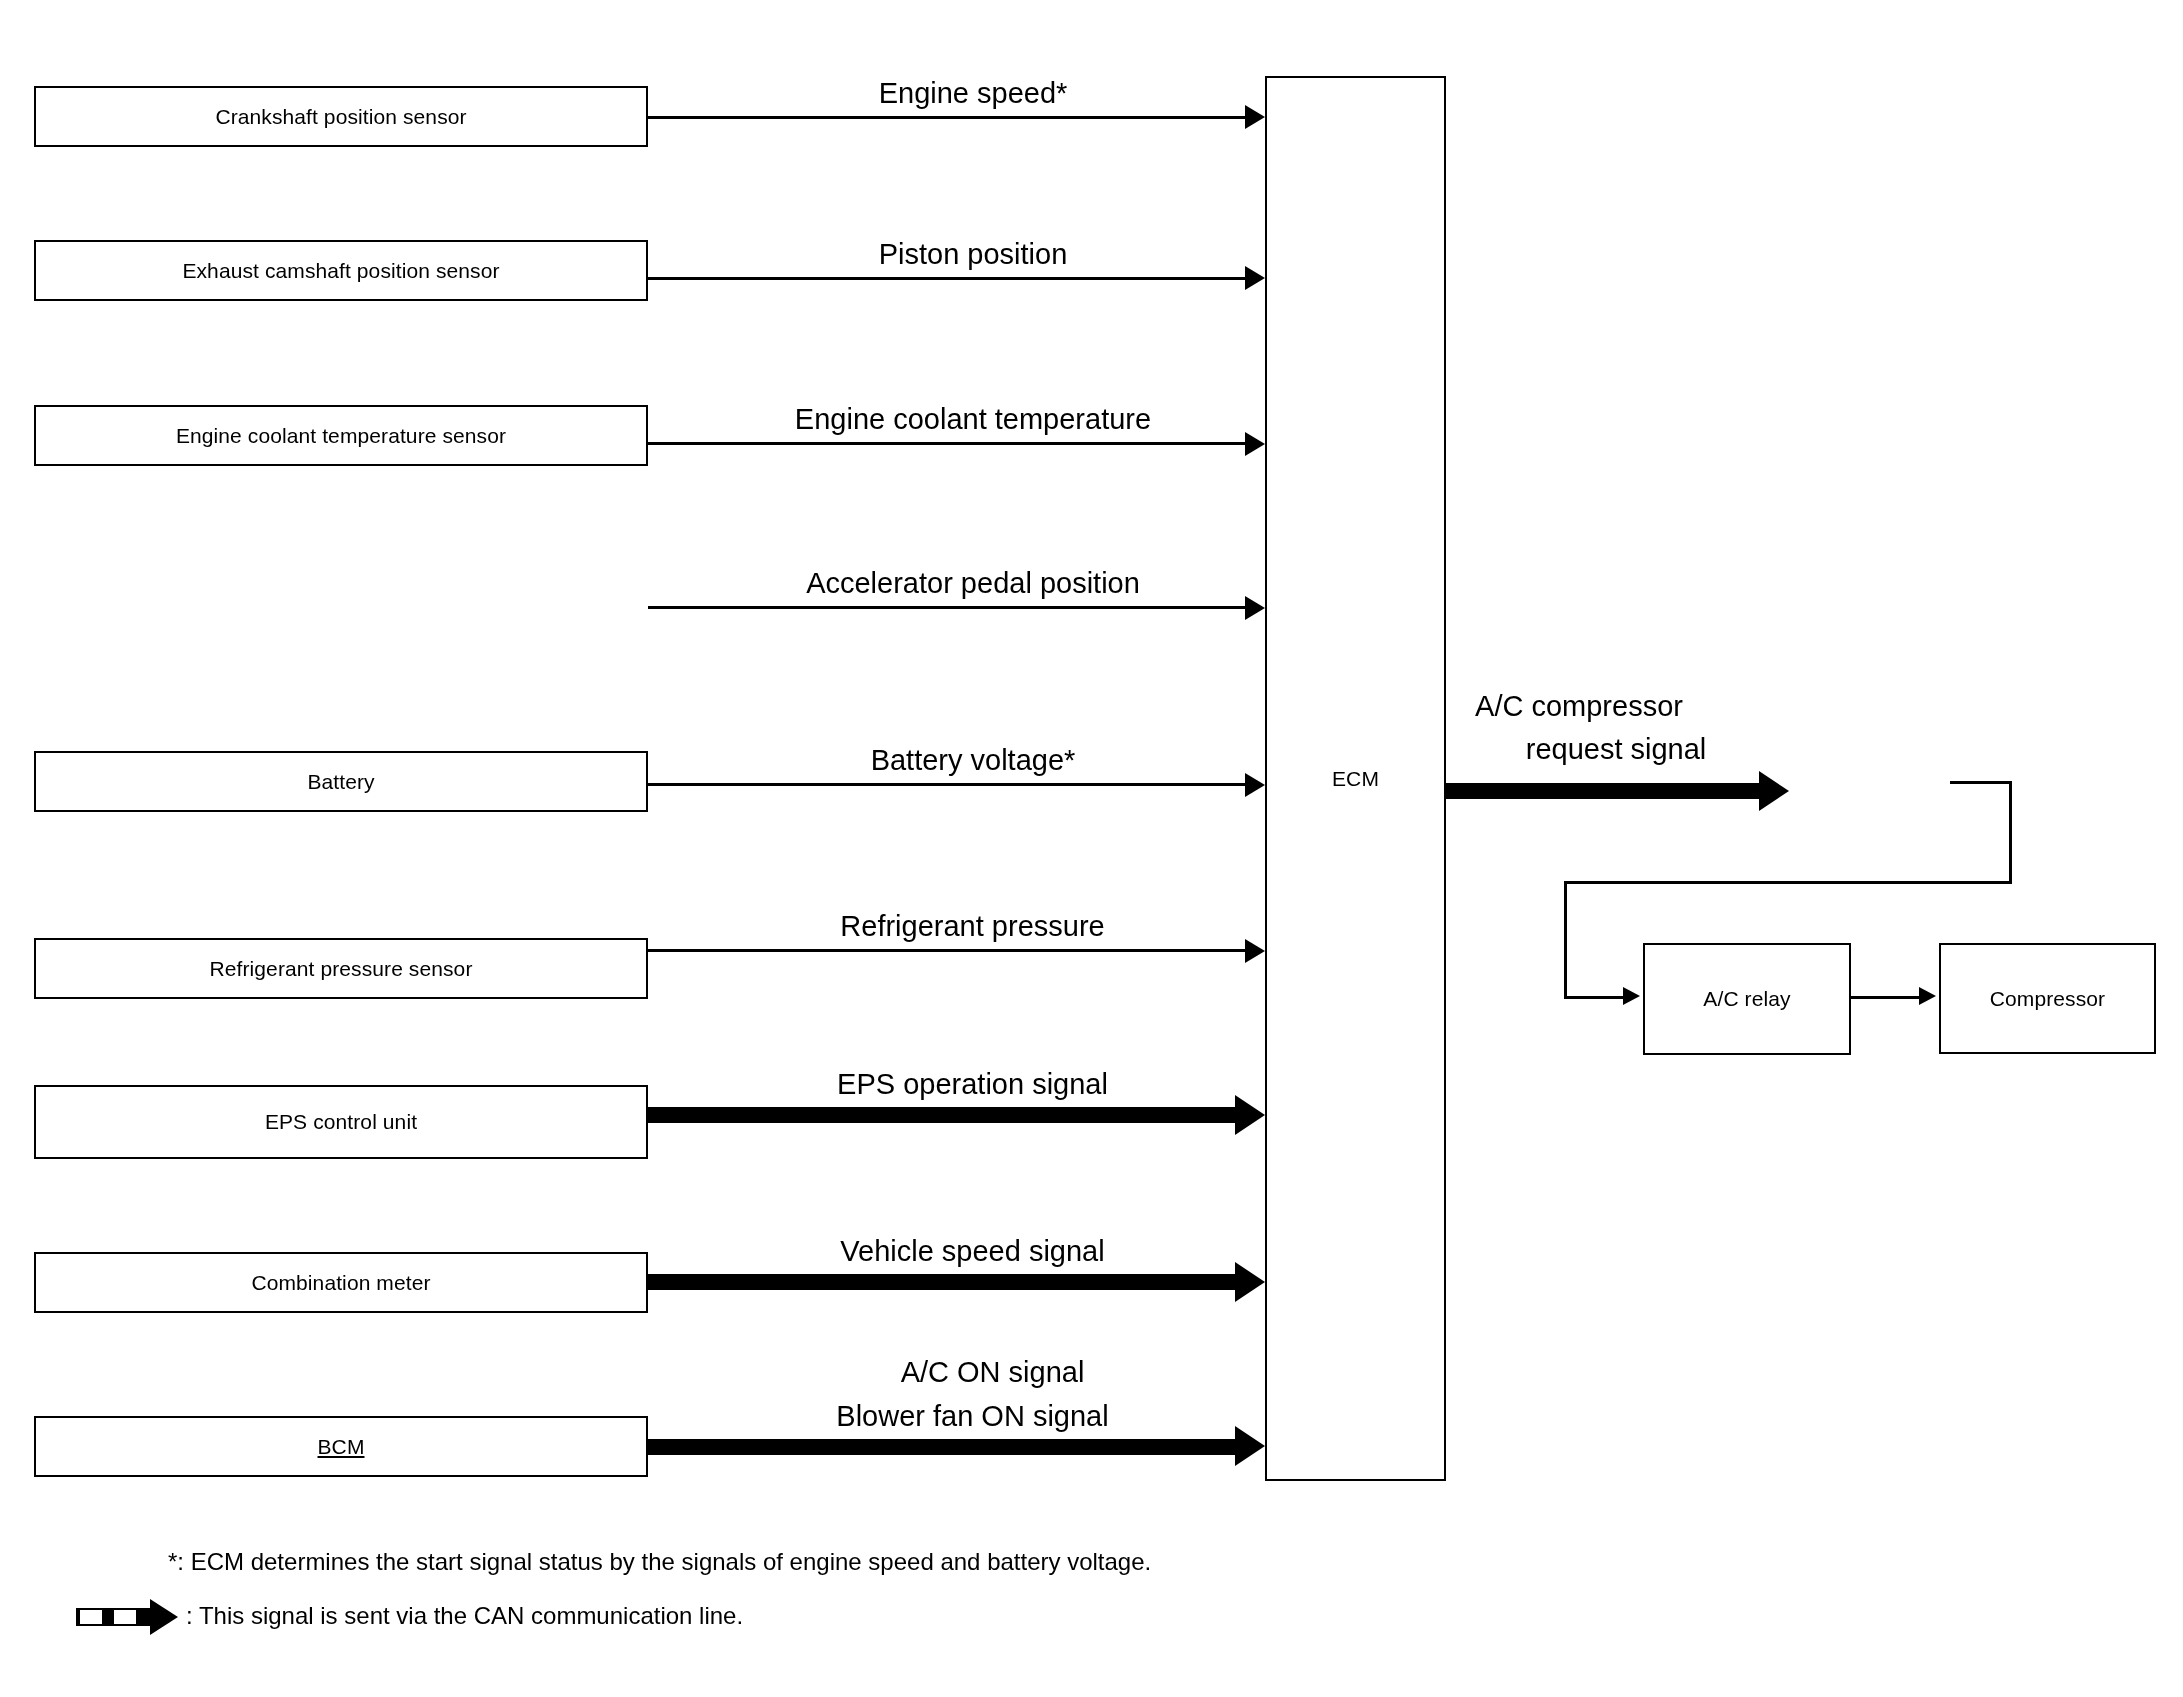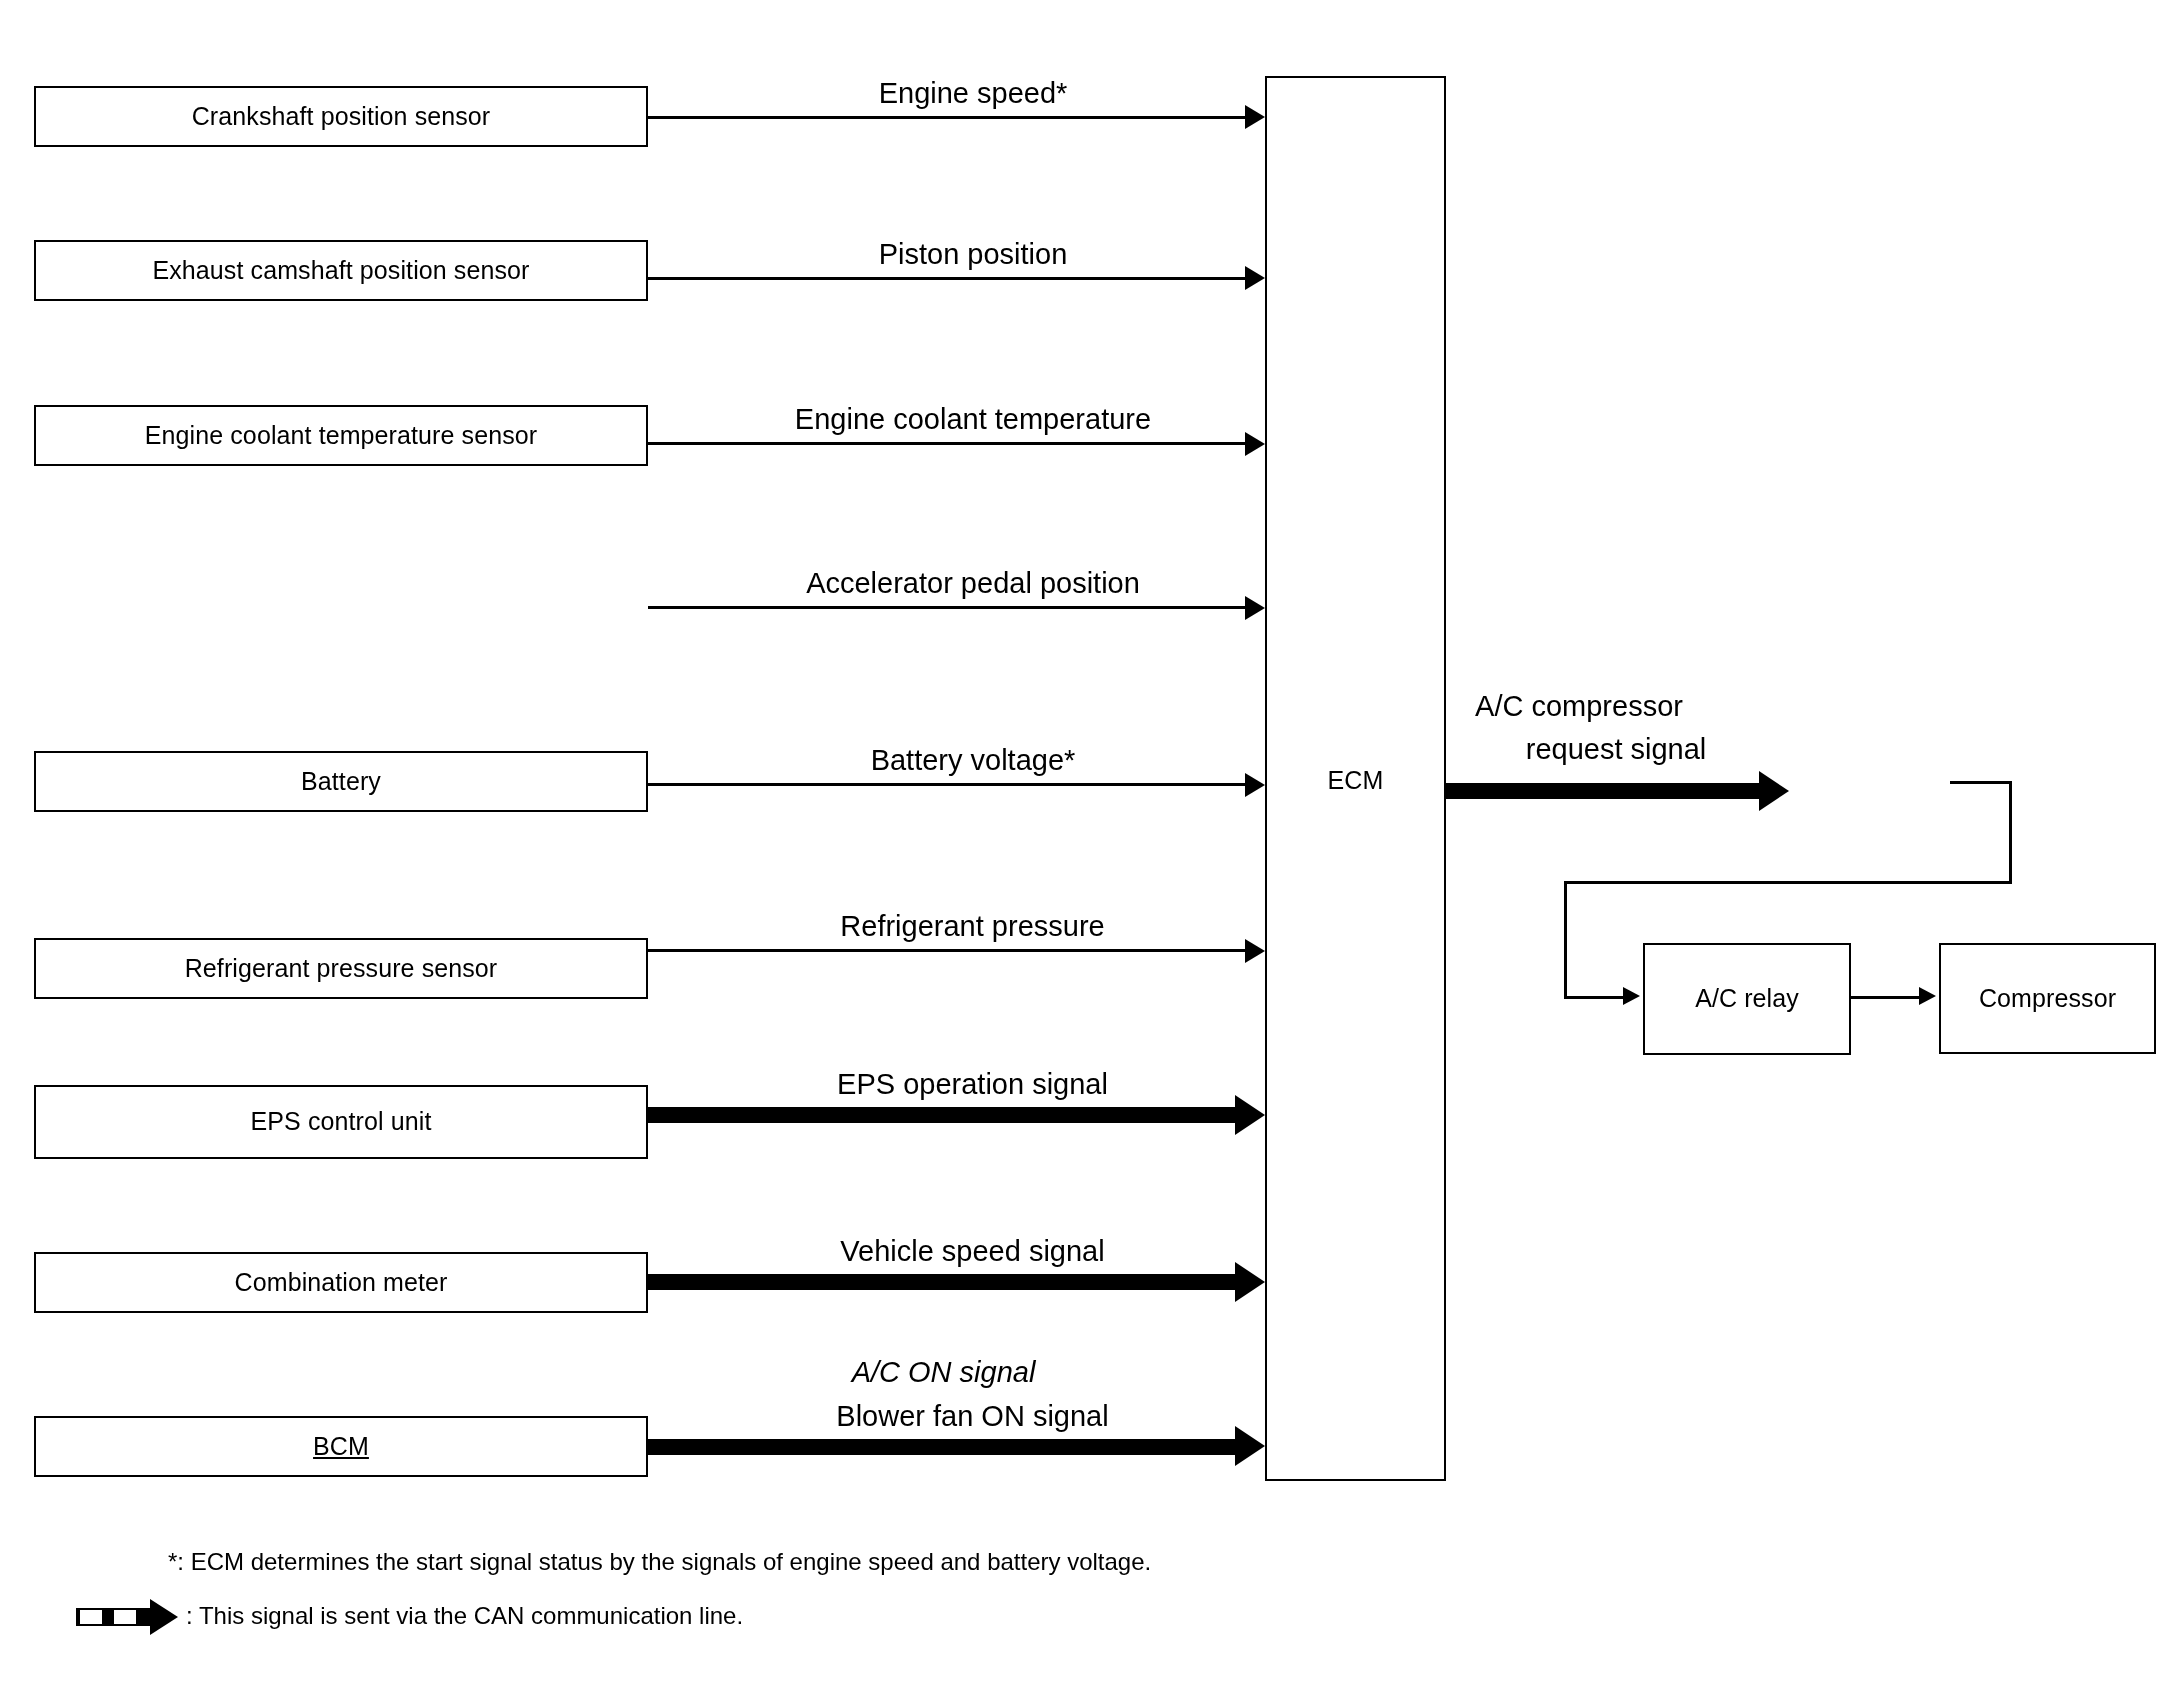--- a/index.html
+++ b/index.html
@@ -15,21 +15,21 @@
   
   .box{
     position:absolute;
     box-sizing:border-box;
     border:2.7px solid #000;
     background:#fff;
     display:flex;
     align-items:center;
     justify-content:center;
     text-align:center;
-    font-size:25px;
+    font-size:21px;
     line-height:1.1;
     letter-spacing:0.1px;
   }
   
   .line{
     position:absolute;
     background:#000;
     height:2.7px;
   }
   .vline{
@@ -173,21 +173,21 @@
   <div class="candash" style="left:648px; top:1107px; width:592px;"></div>
   <div class="can-head" style="left:1235px; top:1095px;"></div>
   <div class="sig" style="left:767px; top:1067px; width:411px;">EPS operation signal</div>
 
   <div class="candash" style="left:648px; top:1274px; width:592px;"></div>
   <div class="can-head" style="left:1235px; top:1262px;"></div>
   <div class="sig" style="left:767px; top:1234px; width:411px;">Vehicle speed signal</div>
 
   <div class="candash" style="left:648px; top:1439px; width:592px;"></div>
   <div class="can-head" style="left:1235px; top:1426px;"></div>
-  <div class="sig" style="left:738px; top:1355px; width:411px;font-style:italic;">A/C ON signal</div>
+  <div class="sig" style="left:787px; top:1355px; width:411px;">A/C ON signal</div>
   <div class="sig" style="left:767px; top:1399px; width:411px;">Blower fan ON signal</div>
 
   <div class="candash" style="left:1446px; top:783px; width:316px;"></div>
   <div class="can-head" style="left:1759px; top:771px;"></div>
   <div class="sig" style="left:1444px; top:689px; width:270px;">A/C compressor</div>
   <div class="sig" style="left:1481px; top:732px; width:270px;">request signal</div>
 
 
   <div class="line" style="left:1950px; top:781px; width:62px;"></div>
   <div class="vline" style="left:2009px; top:781px; height:103px;"></div>

